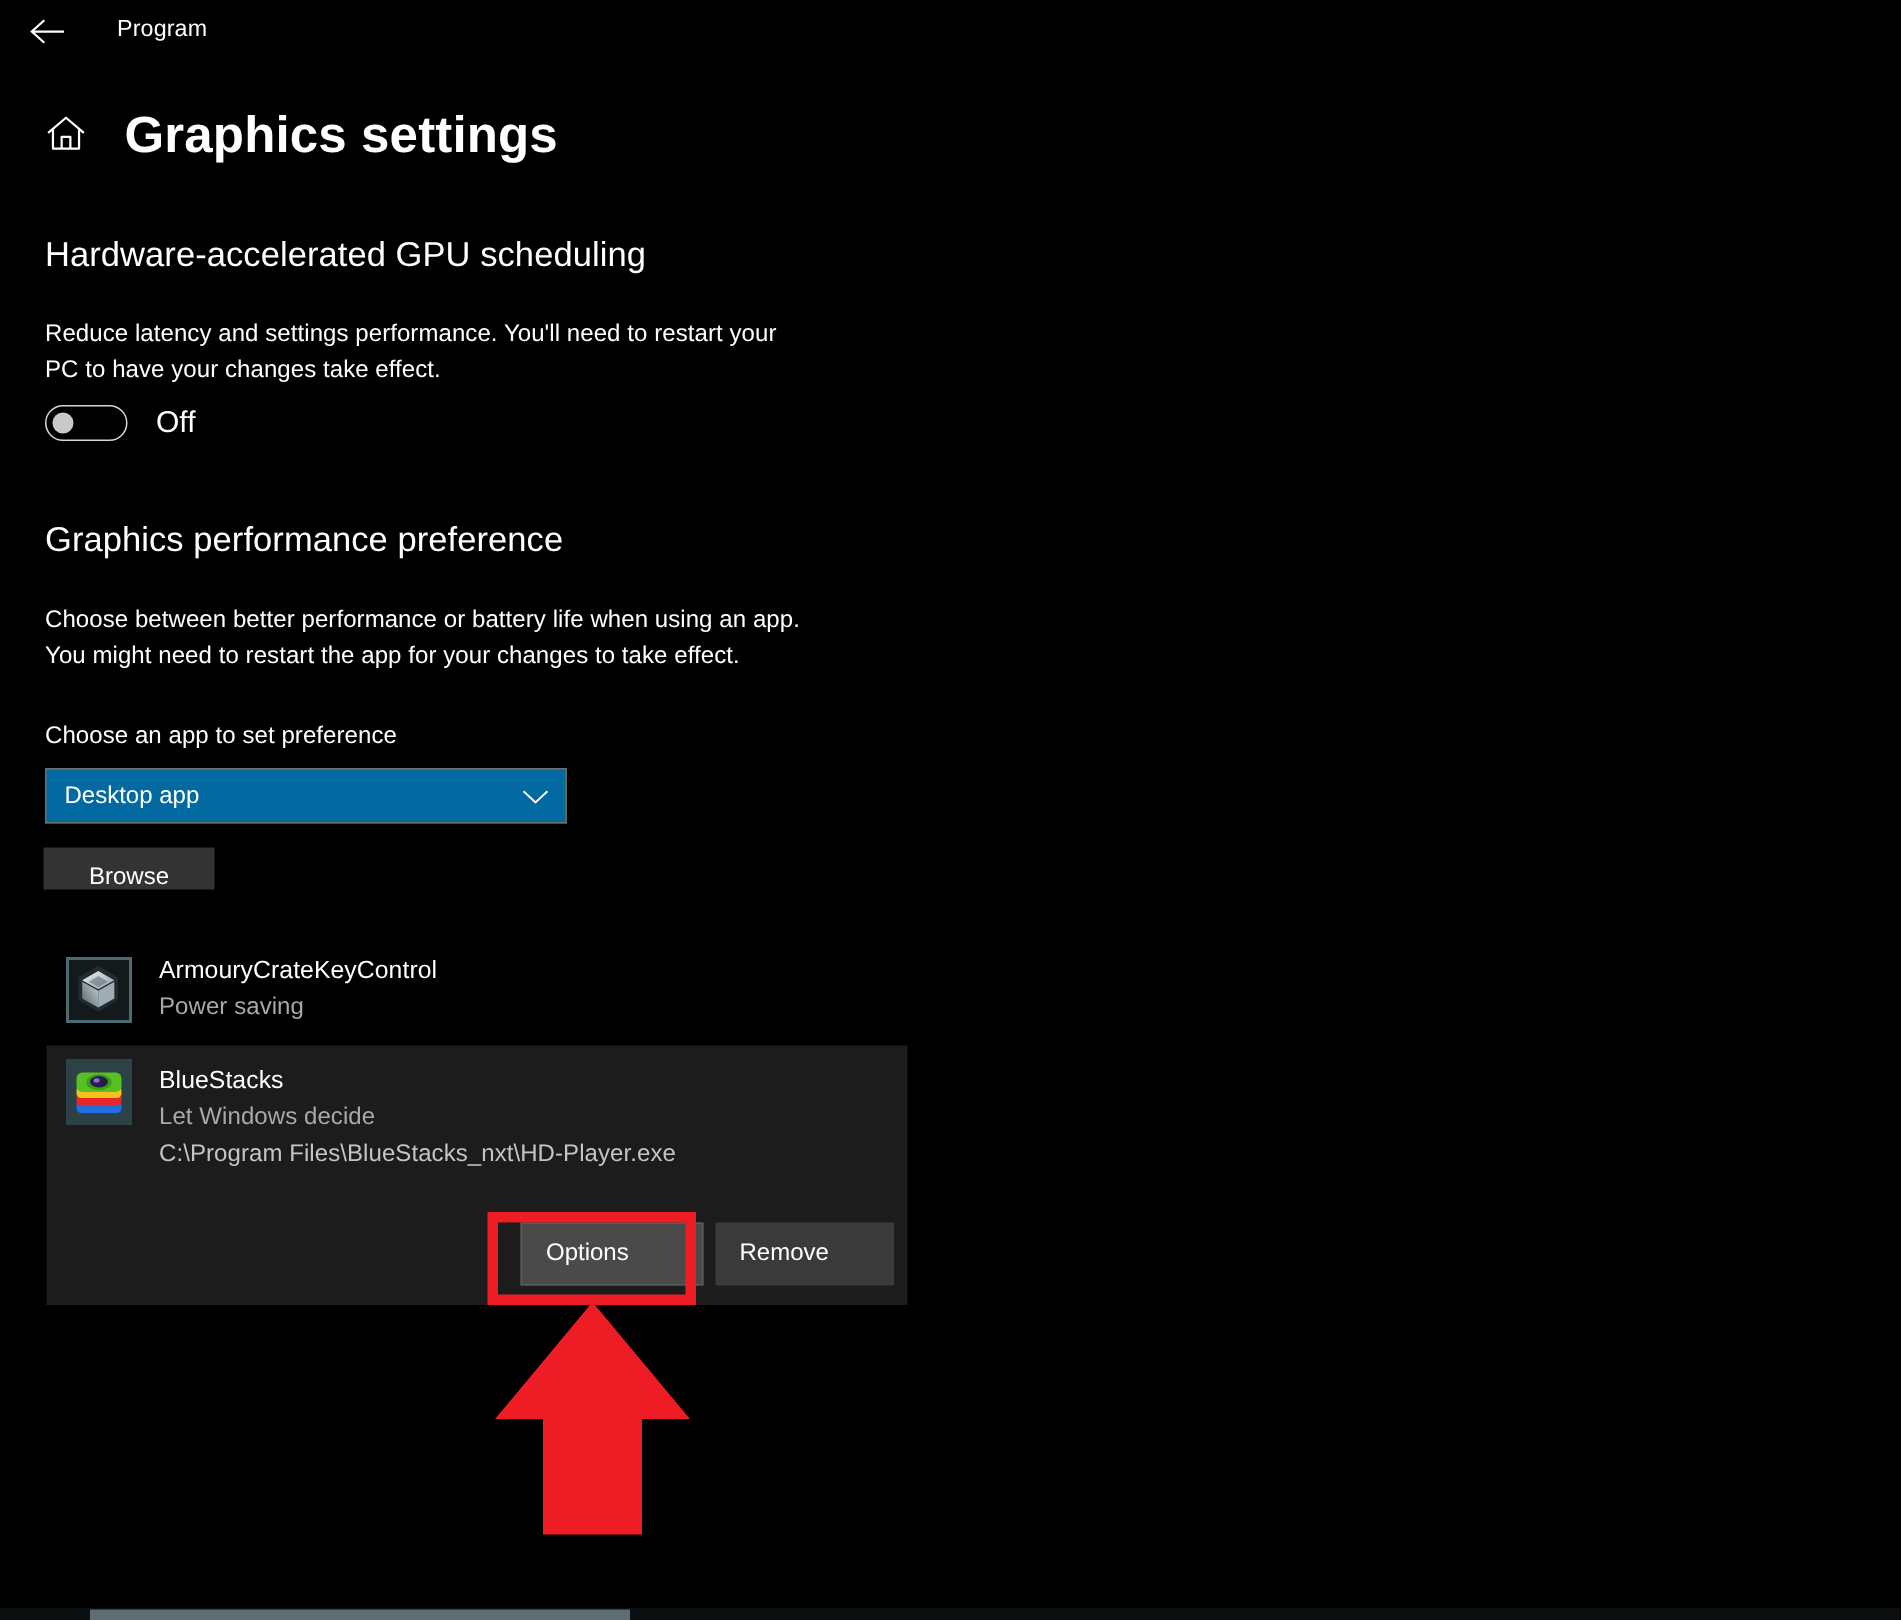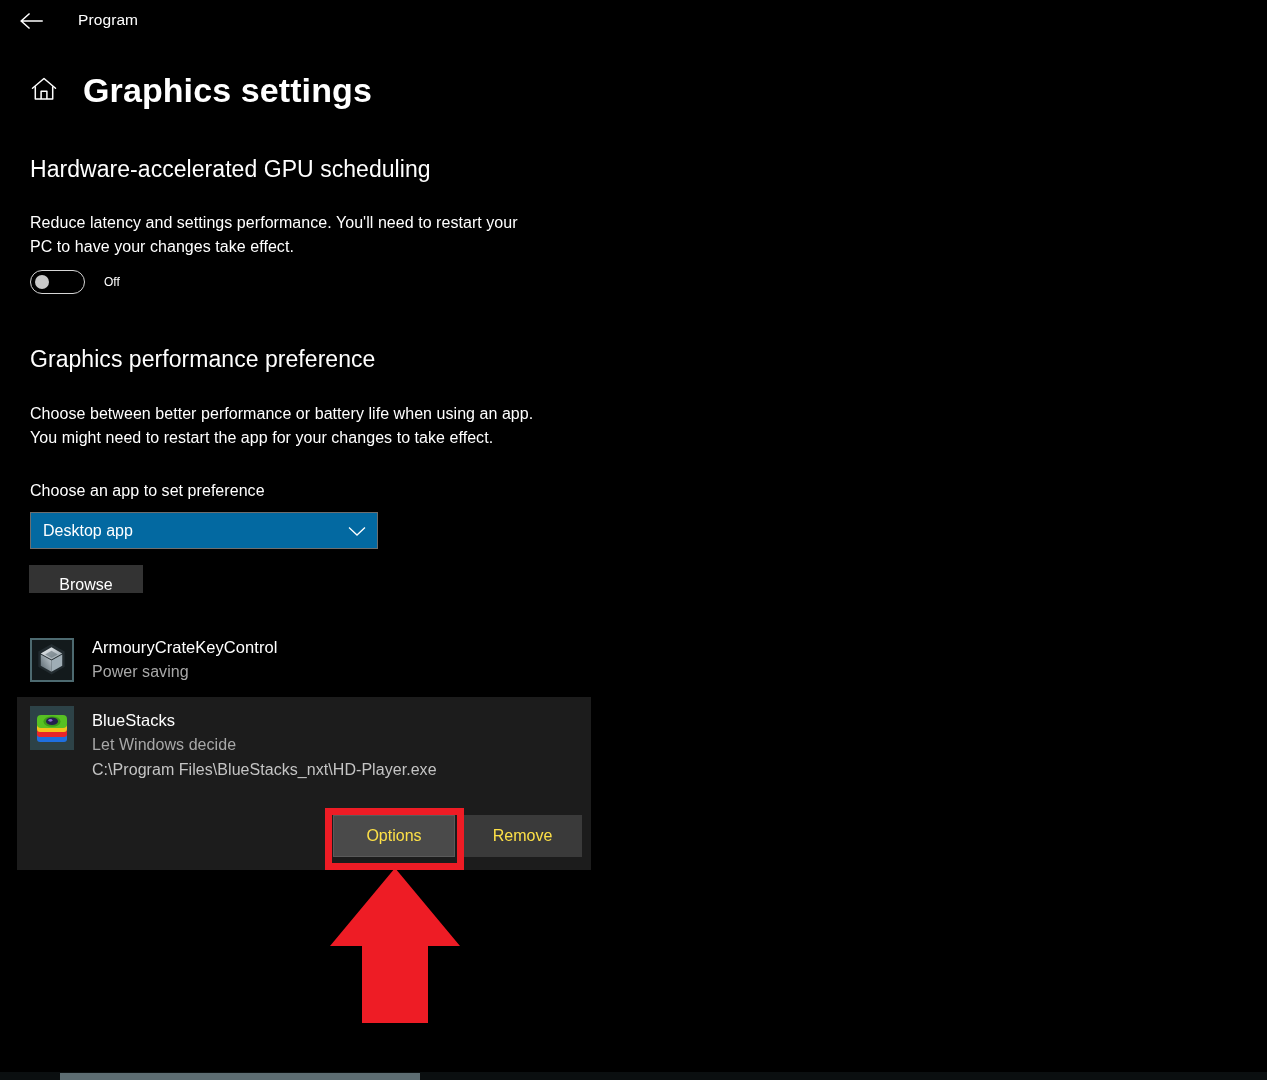--- a/index.html
+++ b/index.html
@@ -101,21 +101,21 @@
   .toggle .knob {
     position: absolute;
     left: 4px; top: 50%;
     transform: translateY(-50%);
     width: 14px; height: 14px;
     border-radius: 50%;
     background: #c9c9c9;
   }
   .toggle-label {
     margin-left: 19px;
-    font-size: 12px;
+    font-size: 20px;
     line-height: 22px;
     color: #ffffff;
   }
 
   
   .dropdown {
     position: absolute;
     left: 30px; top: 512px;
     width: 348px; height: 37px;
     background: #0369a1;
@@ -150,21 +150,21 @@
     font-size: 16px;
     line-height: 40px;
     text-align: center;
     box-sizing: border-box;
     padding: 0;
   }
 
   
   .app-row {
     position: absolute;
-    left: 17px;
+    left: 31px;
     width: 574px;
     box-sizing: border-box;
   }
   .app-row.plain { top: 629px; height: 62px; background: transparent; }
   .app-row.selected { top: 697px; height: 173px; background: #1c1c1c; }
 
   .app-icon {
     position: absolute;
     left: 13px;
     width: 44px; height: 44px;
@@ -217,22 +217,22 @@
     left: 316px; top: 118px;
     display: flex;
     gap: 8px;
   }
   .row-btn {
     height: 42px;
     min-width: 118px;
     border: none;
     font-family: "Liberation Sans", sans-serif;
     font-size: 16px;
-    color: #fde047;
-    text-align: center;
+    color: #ffffff;
+    text-align: left;
     line-height: 42px;
     padding: 0 16px;
     box-sizing: border-box;
   }
   .row-btn.options {
     background: #4a4a4a;
     border: 1px solid #5a5a5a;
     line-height: 40px;
     width: 122px;
   }

